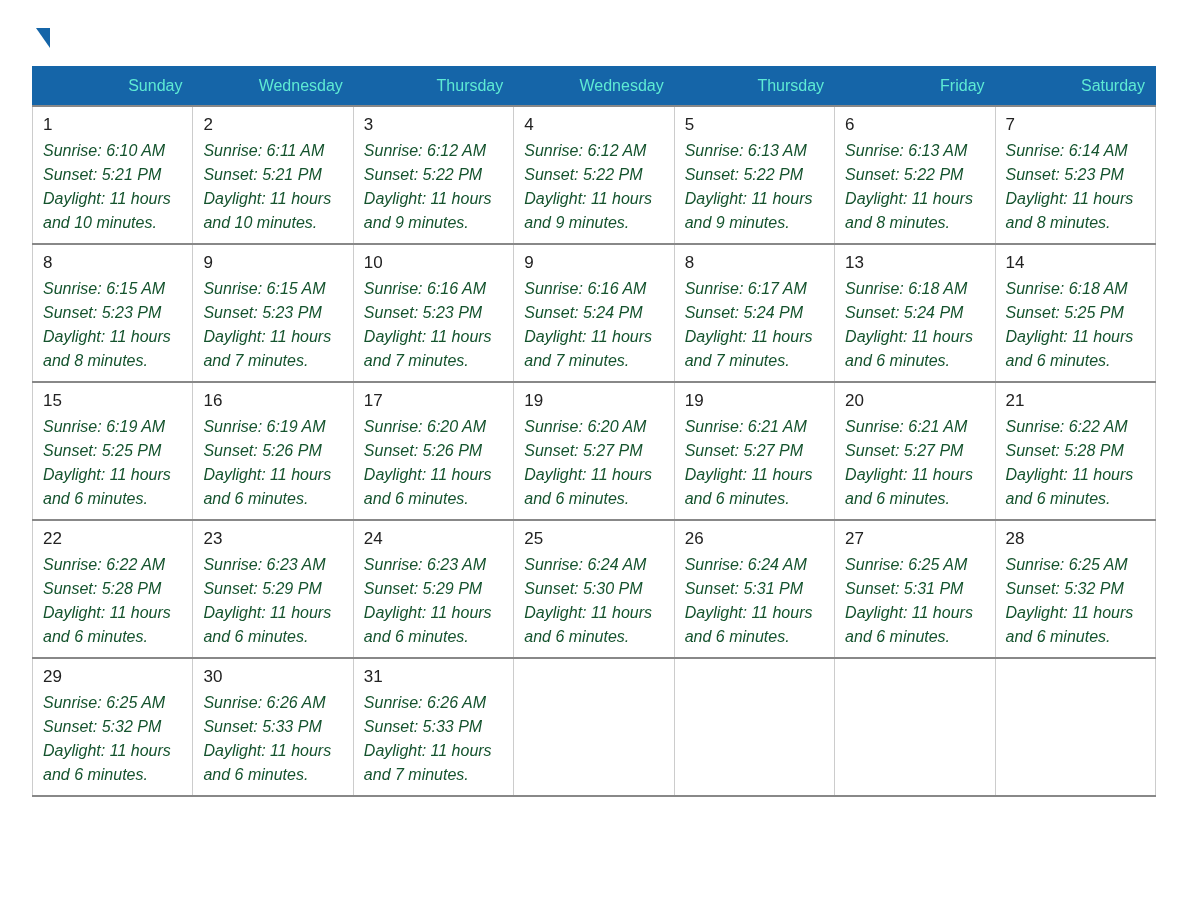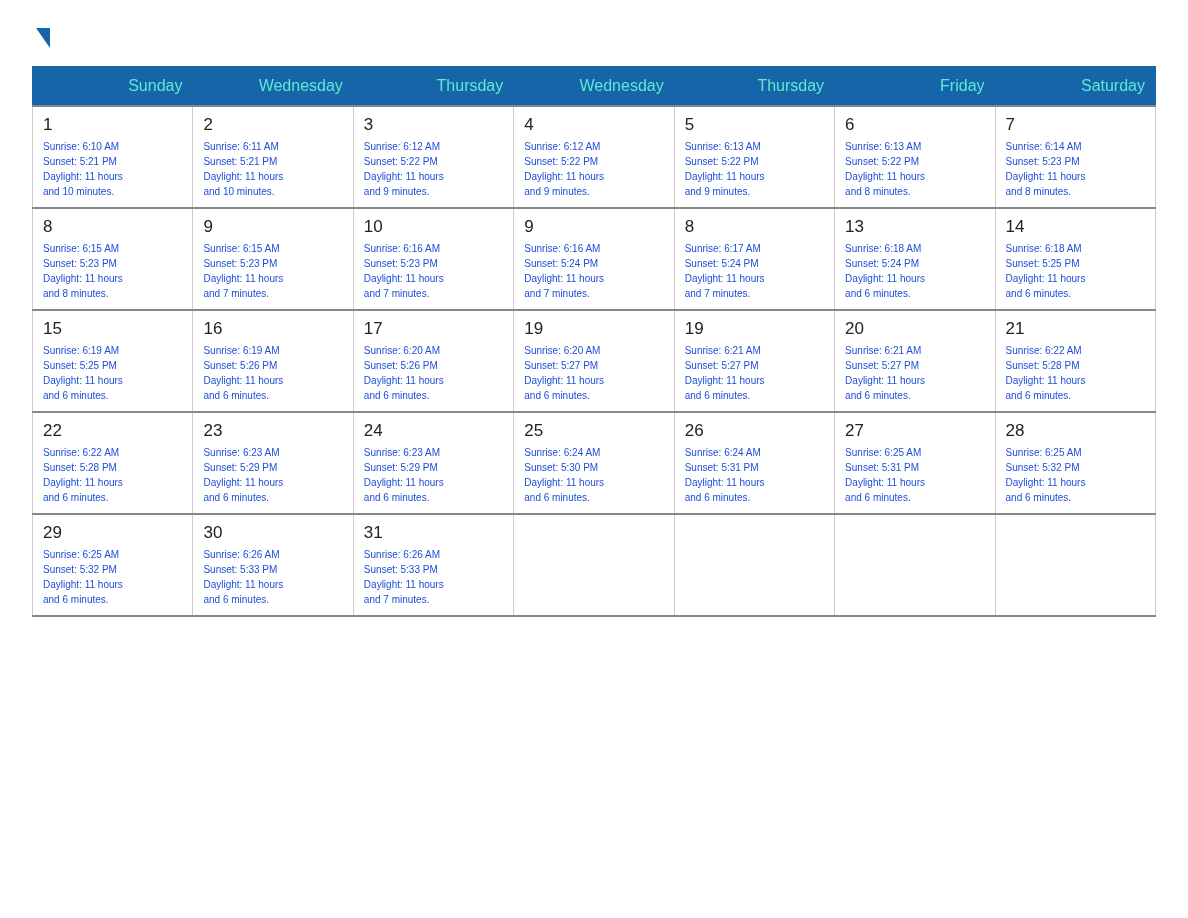--- a/index.html
+++ b/index.html
@@ -82,23 +82,24 @@
       min-height: 100px;
     }
     .day-number {
       font-size: 17px;
       font-weight: normal;
       color: #222;
       display: block;
       margin-bottom: 4px;
     }
     .day-info {
-      font-size: 10px;
+      font-size: 16px;
       line-height: 1.5;
-      color: #1d4ed8;
+      color: #14532d;
+      font-style: italic;
     }
     .empty-cell {
       background: #fff;
     }
     tr {
       border-bottom: 2px solid #888;
     }
   </style>
 </head>
 <body>

